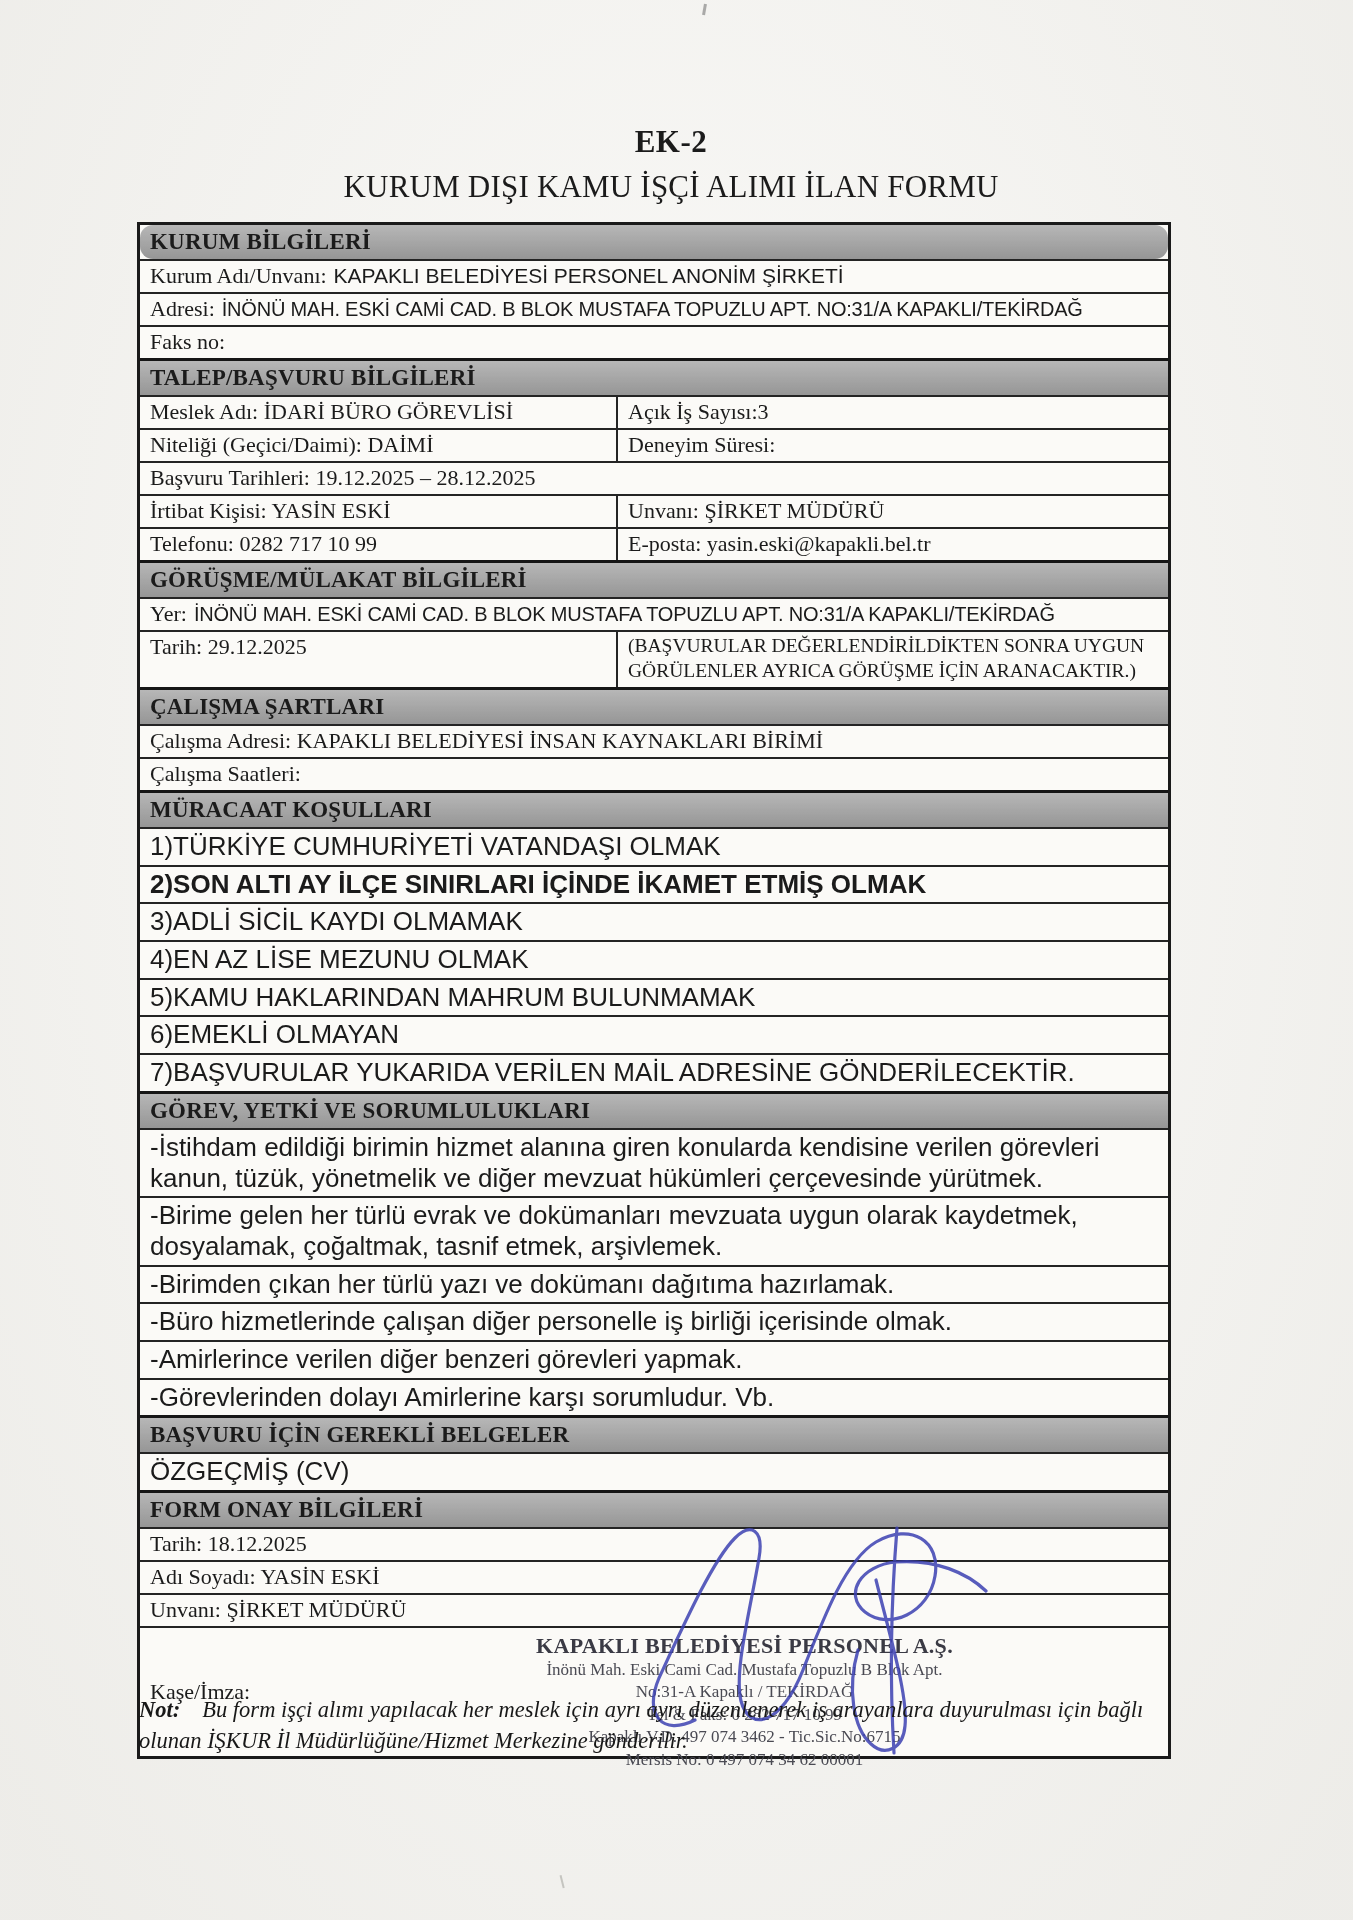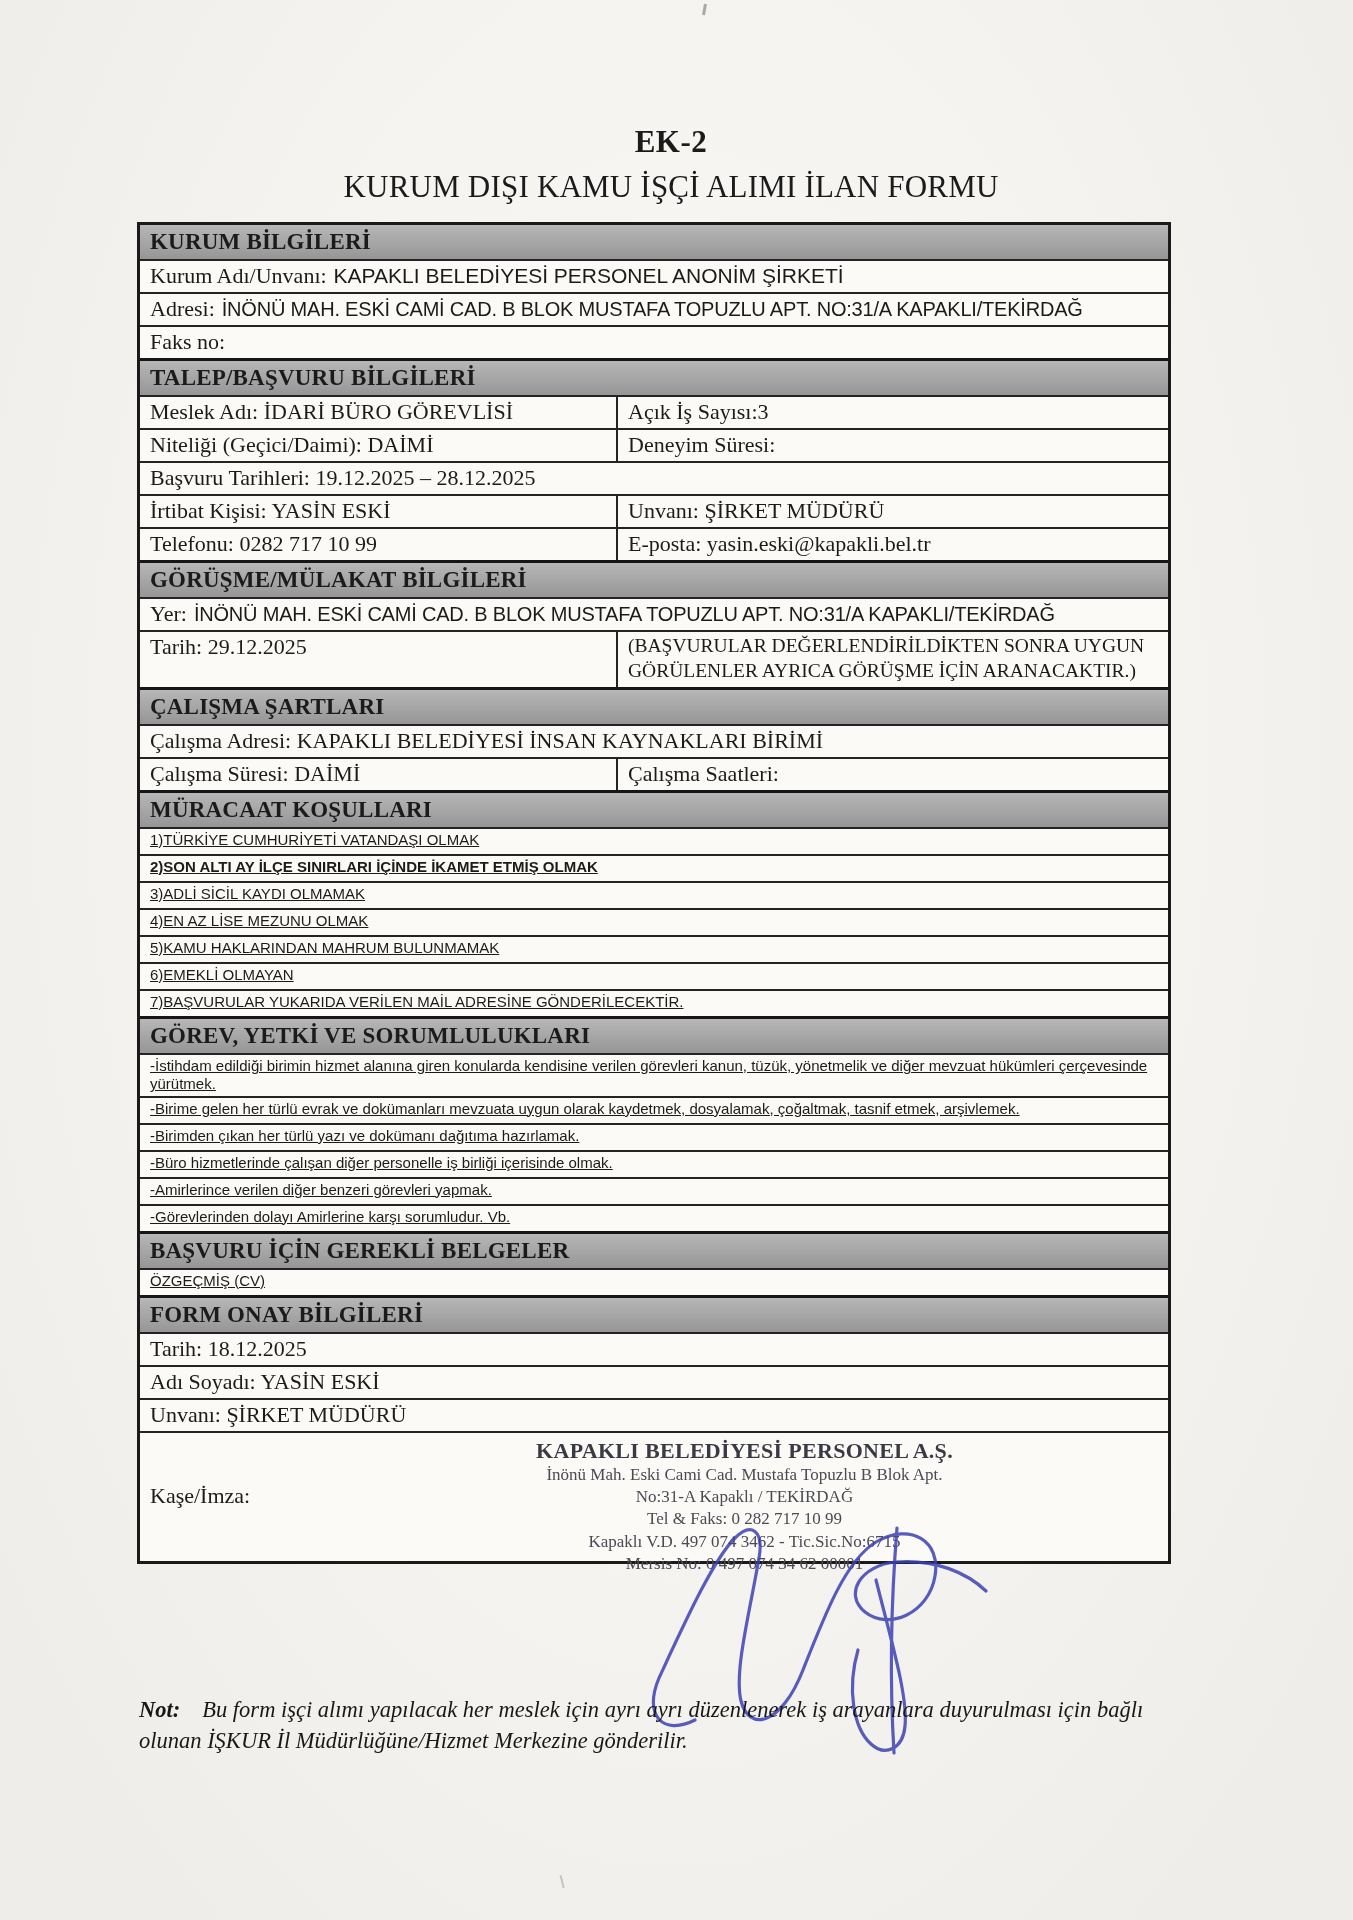--- a/index.html
+++ b/index.html
@@ -22,34 +22,34 @@
   
   .formtable{
     position:absolute;left:137px;top:222px;width:1034px;
     border:3px solid #1a1a1a;background:#fbfaf7;box-sizing:border-box;
   }
   .row{
     position:relative;border-top:2px solid #242424;
     padding:2px 10px 3px;font-size:22px;line-height:1.18;min-height:27px;
     box-sizing:border-box;
   }
-  .row:first-child{border-top:none;}
+  .row:first-child{border-top:none;border-radius:13px;}
   .hdr{
     background:linear-gradient(180deg, rgba(255,255,255,.18), rgba(0,0,0,.10)), var(--gray,#a7a7a7);
     font-weight:bold;font-size:23px;padding:3px 10px 4px;
     border-top:3px solid #161616;letter-spacing:.2px;
   }
   .split{display:flex;padding:0;}
   .split .cell{padding:2px 10px 3px;box-sizing:border-box;}
   .split .cell.l{width:46.5%;flex:none;border-right:2px solid #242424;}
   .split .cell.r{flex:1;}
   .lbl{font-family:"Liberation Serif", serif;}
   .val{font-family:"Liberation Sans", sans-serif;font-size:21px;margin-left:7px;}
   .val.tight{font-size:20px;letter-spacing:-.2px;}
-  .item{font-family:"Liberation Sans", sans-serif;font-size:15px;text-decoration:underline;}
+  .item{font-family:"Liberation Sans", sans-serif;font-size:26px;}
   .bolditem{font-weight:bold;}
   .note-cell{font-size:19.5px;line-height:1.28;padding-top:3px;}
   
   .kase{min-height:130px;display:flex;align-items:center;}
   .stamp{
     position:absolute;left:352px;top:5px;width:505px;text-align:center;
     color:#4a4a53;
   }
   .stamp .s1{font-weight:bold;font-size:22px;color:#3a3a44;letter-spacing:.3px;}
   .stamp .sline{font-size:17px;line-height:1.32;}
@@ -114,21 +114,20 @@
       <span class="lbl">Yer:</span><span class="val tight">İNÖNÜ MAH. ESKİ CAMİ CAD. B BLOK MUSTAFA TOPUZLU APT. NO:31/A KAPAKLI/TEKİRDAĞ</span>
     </div>
     <div class="row split">
       <div class="cell l">Tarih: 29.12.2025</div>
       <div class="cell r note-cell">(BAŞVURULAR DEĞERLENDİRİLDİKTEN SONRA UYGUN GÖRÜLENLER AYRICA GÖRÜŞME İÇİN ARANACAKTIR.)</div>
     </div>
 
     <div class="row hdr"><span>ÇALIŞMA ŞARTLARI</span></div>
     <div class="row">Çalışma Adresi: KAPAKLI BELEDİYESİ İNSAN KAYNAKLARI BİRİMİ</div>
     <div class="row split">
-      <div class="cell l">Çalışma Süresi: DAİMİ</div>
       <div class="cell r">Çalışma Saatleri:</div>
     </div>
 
     <div class="row hdr"><span>MÜRACAAT KOŞULLARI</span></div>
     <div class="row item">1)TÜRKİYE CUMHURİYETİ VATANDAŞI OLMAK</div>
     <div class="row item bolditem">2)SON ALTI AY İLÇE SINIRLARI İÇİNDE İKAMET ETMİŞ OLMAK</div>
     <div class="row item">3)ADLİ SİCİL KAYDI OLMAMAK</div>
     <div class="row item">4)EN AZ LİSE MEZUNU OLMAK</div>
     <div class="row item">5)KAMU HAKLARINDAN MAHRUM BULUNMAMAK</div>
     <div class="row item">6)EMEKLİ OLMAYAN</div>

